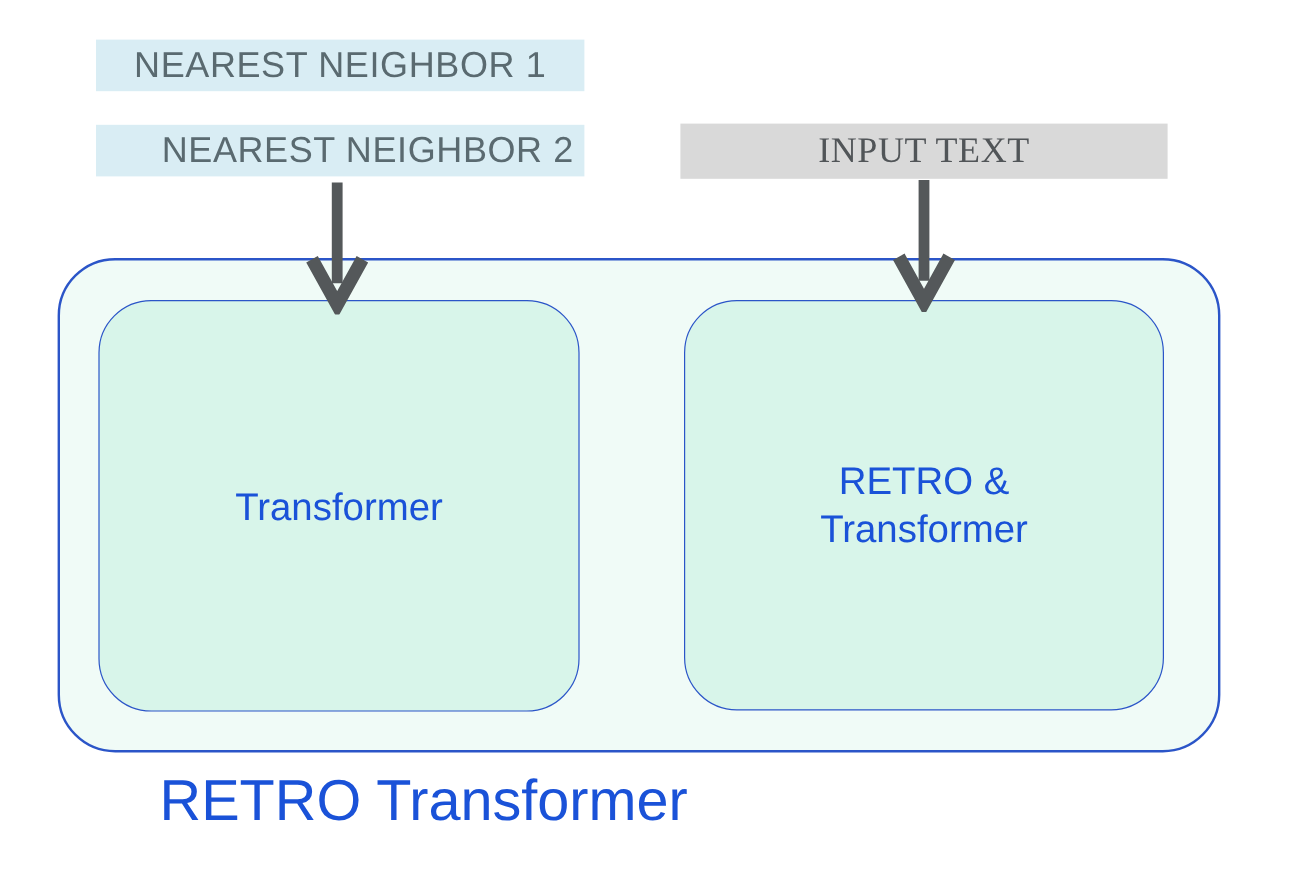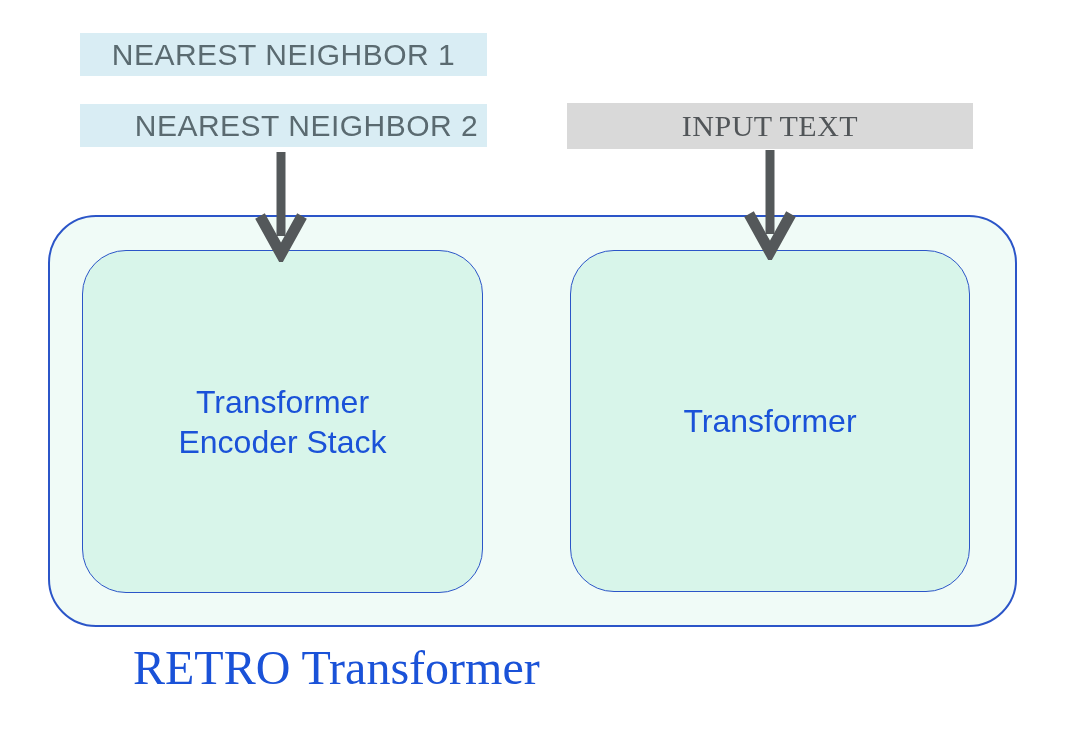--- a/index.html
+++ b/index.html
@@ -51,21 +51,20 @@
     display:flex;flex-direction:column;align-items:center;justify-content:center;
     color:var(--text-blue);font-size:32px;line-height:40px;text-align:center;
   }
   .inner-left{left:82px;top:250px;width:401px;height:343px;}
   .inner-right{left:570px;top:250px;width:400px;height:342px;}
 
   .diagram-label{
     position:absolute;left:133px;top:642px;
     color:var(--text-blue);font-size:48px;line-height:52px;white-space:nowrap;
     z-index:2;
-    font-family:Liberation Serif, serif;
   }
 </style>
 </head>
 <body>
 
 <div class="stage">
 
   <div class="src-box nn nn1">
     <span>NEAREST NEIGHBOR 1</span>
   </div>
@@ -82,21 +81,21 @@
   </svg>
   <svg class="arrow arrow2" viewBox="0 0 56 112">
     <line x1="28" y1="2" x2="28" y2="86" stroke="#54585a" stroke-width="9"></line>
     <polyline points="7,66 28,104 49,66" fill="none" stroke="#54585a" stroke-width="11" stroke-linejoin="miter"></polyline>
   </svg>
 
   <div class="outer-container"></div>
 
   <div class="inner-box inner-left">
     <span>Transformer</span>
-    <span>Encoder Stack</span>
   </div>
   <div class="inner-box inner-right">
+    <span>RETRO &amp;</span>
     <span>Transformer</span>
   </div>
 
   <div class="diagram-label">RETRO Transformer</div>
 
 </div>
 
 </body></html>

